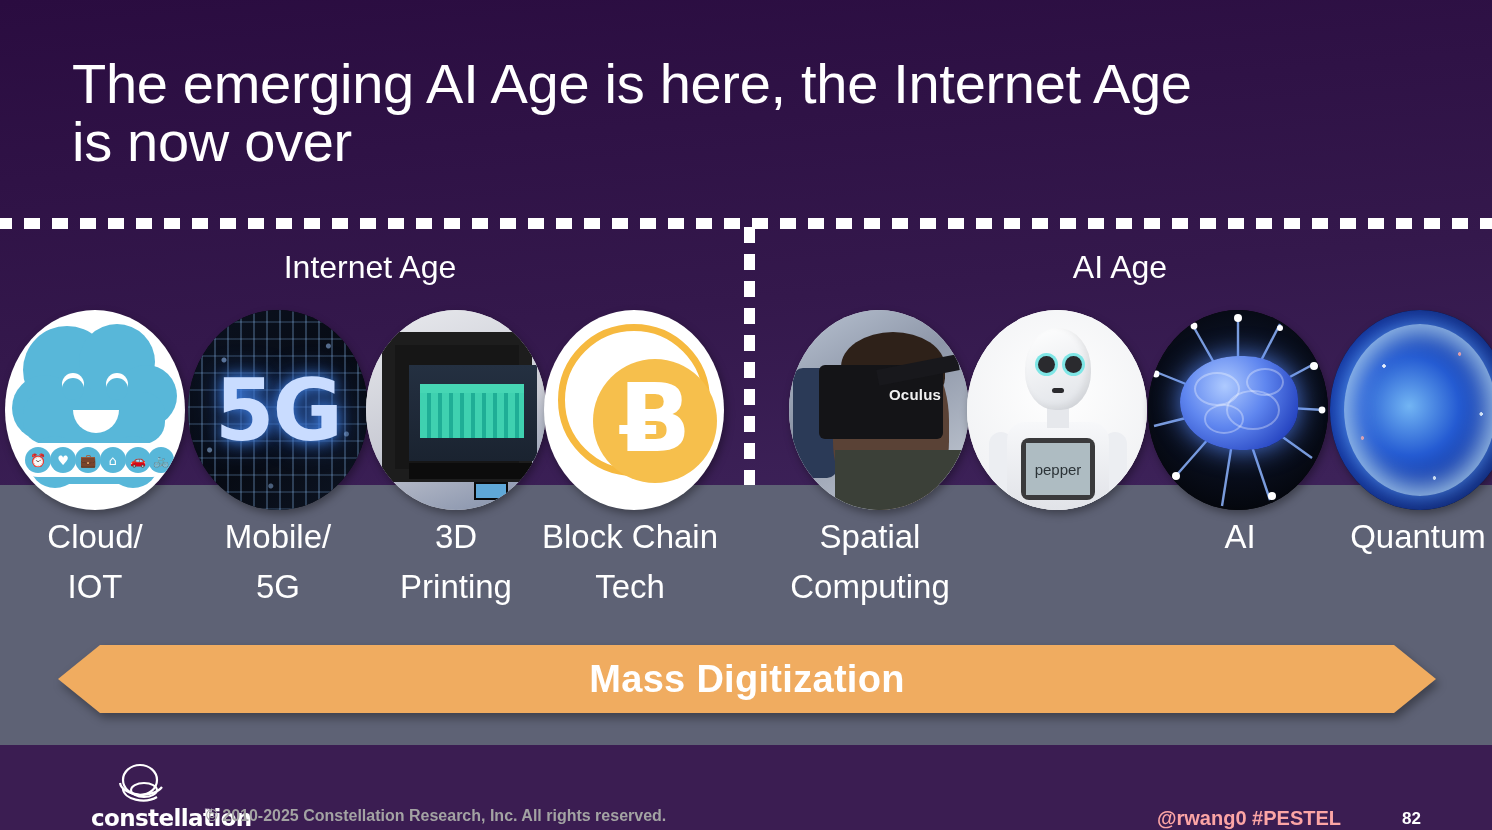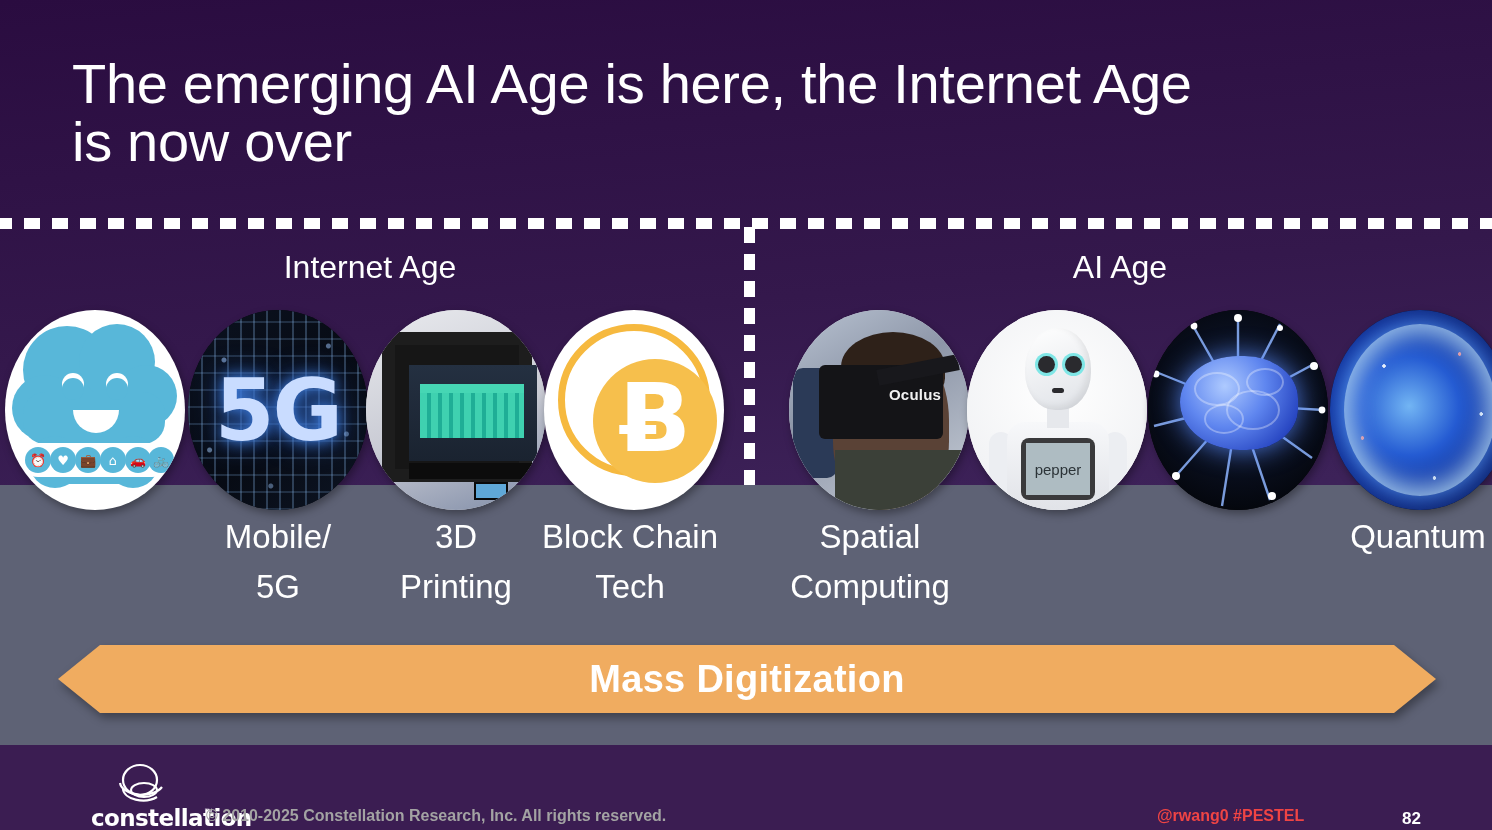--- a/index.html
+++ b/index.html
@@ -201,21 +201,21 @@
   
   .footer { position:absolute; left:0; top:745px; width:1492px; height:85px; background:#3b1d52; }
   .logo { position:absolute; left:91px; top:18px; width:118px; height:62px; }
   .logo-mark { position:absolute; left:22px; top:0; width:54px; height:44px; }
   .logo-text {
     position:absolute; left:0; top:42px; font-size:23px; font-weight:700;
     color:#ffffff; letter-spacing:-0.6px; font-family:"DejaVu Sans", sans-serif;
   }
   .logo-tm { position:absolute; left:113px; top:44px; font-size:9px; color:#ffffff; }
   .copy { position:absolute; left:206px; top:62px; font-size:16px; font-weight:700; color:#a3a3a3; }
-  .handle { position:absolute; left:1157px; top:62px; font-size:16px; font-weight:700; color:#ef4444; }
+  .handle { position:absolute; left:1157px; top:62px; font-size:20px; font-weight:700; color:#fca5a5; }
   .pageno { position:absolute; left:1402px; top:64px; font-size:17px; font-weight:700; color:#ffffff; }
 </style>
 </head>
 <body>
 
 <div class="slide">
 
   <div class="title">The emerging AI Age is here, the Internet Age
 is now over</div>
 
@@ -351,28 +351,31 @@
       </div>
     </div>
 
     <div class="circ c-q">
       <div class="q-bg"></div>
       <div class="q-halo"></div>
     </div>
   </div>
 
   <div class="labels">
+    <div class="lab l1">Cloud/
+IOT</div>
     <div class="lab l2">Mobile/
 5G</div>
     <div class="lab l3">3D
 Printing</div>
     <div class="lab l5">Spatial
 Computing</div>
     <div class="lab l4">Block Chain
 Tech</div>
+    <div class="lab l7">AI</div>
     <div class="lab l8">Quantum</div>
   </div>
 
   <div class="banner-wrap">
     <div class="banner">
       <span>Mass Digitization</span>
     </div>
   </div>
 
   <div class="footer">

